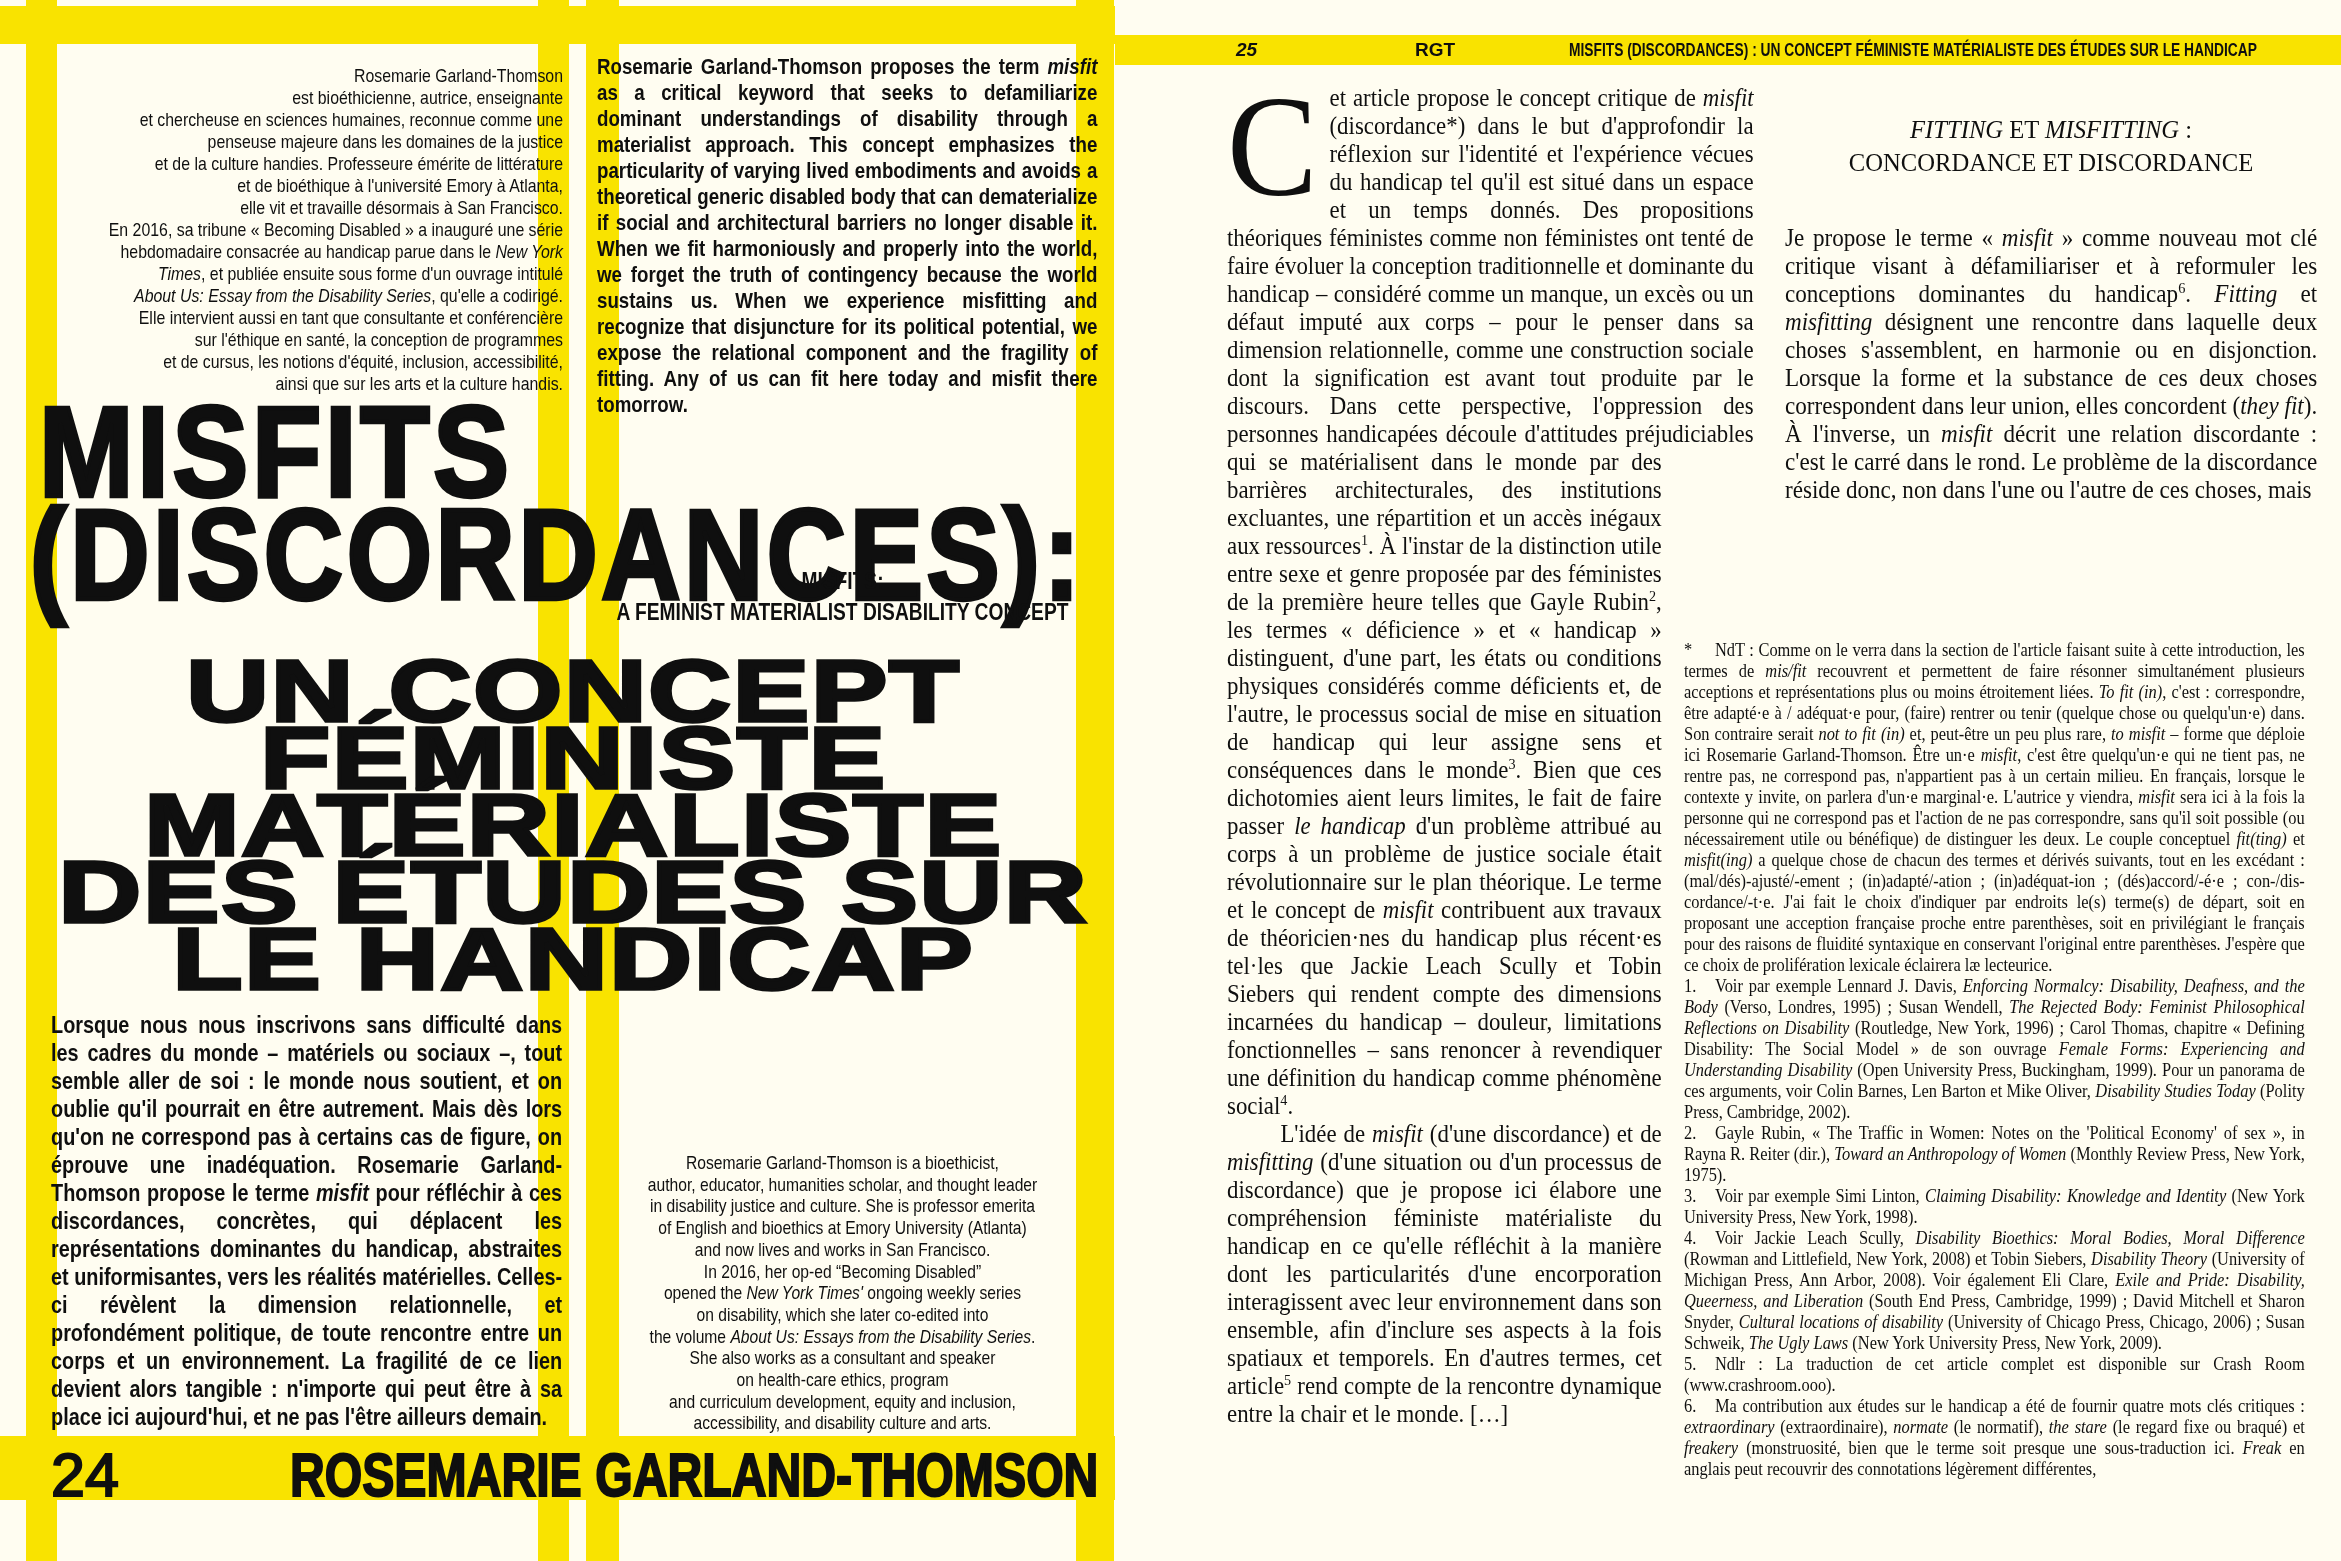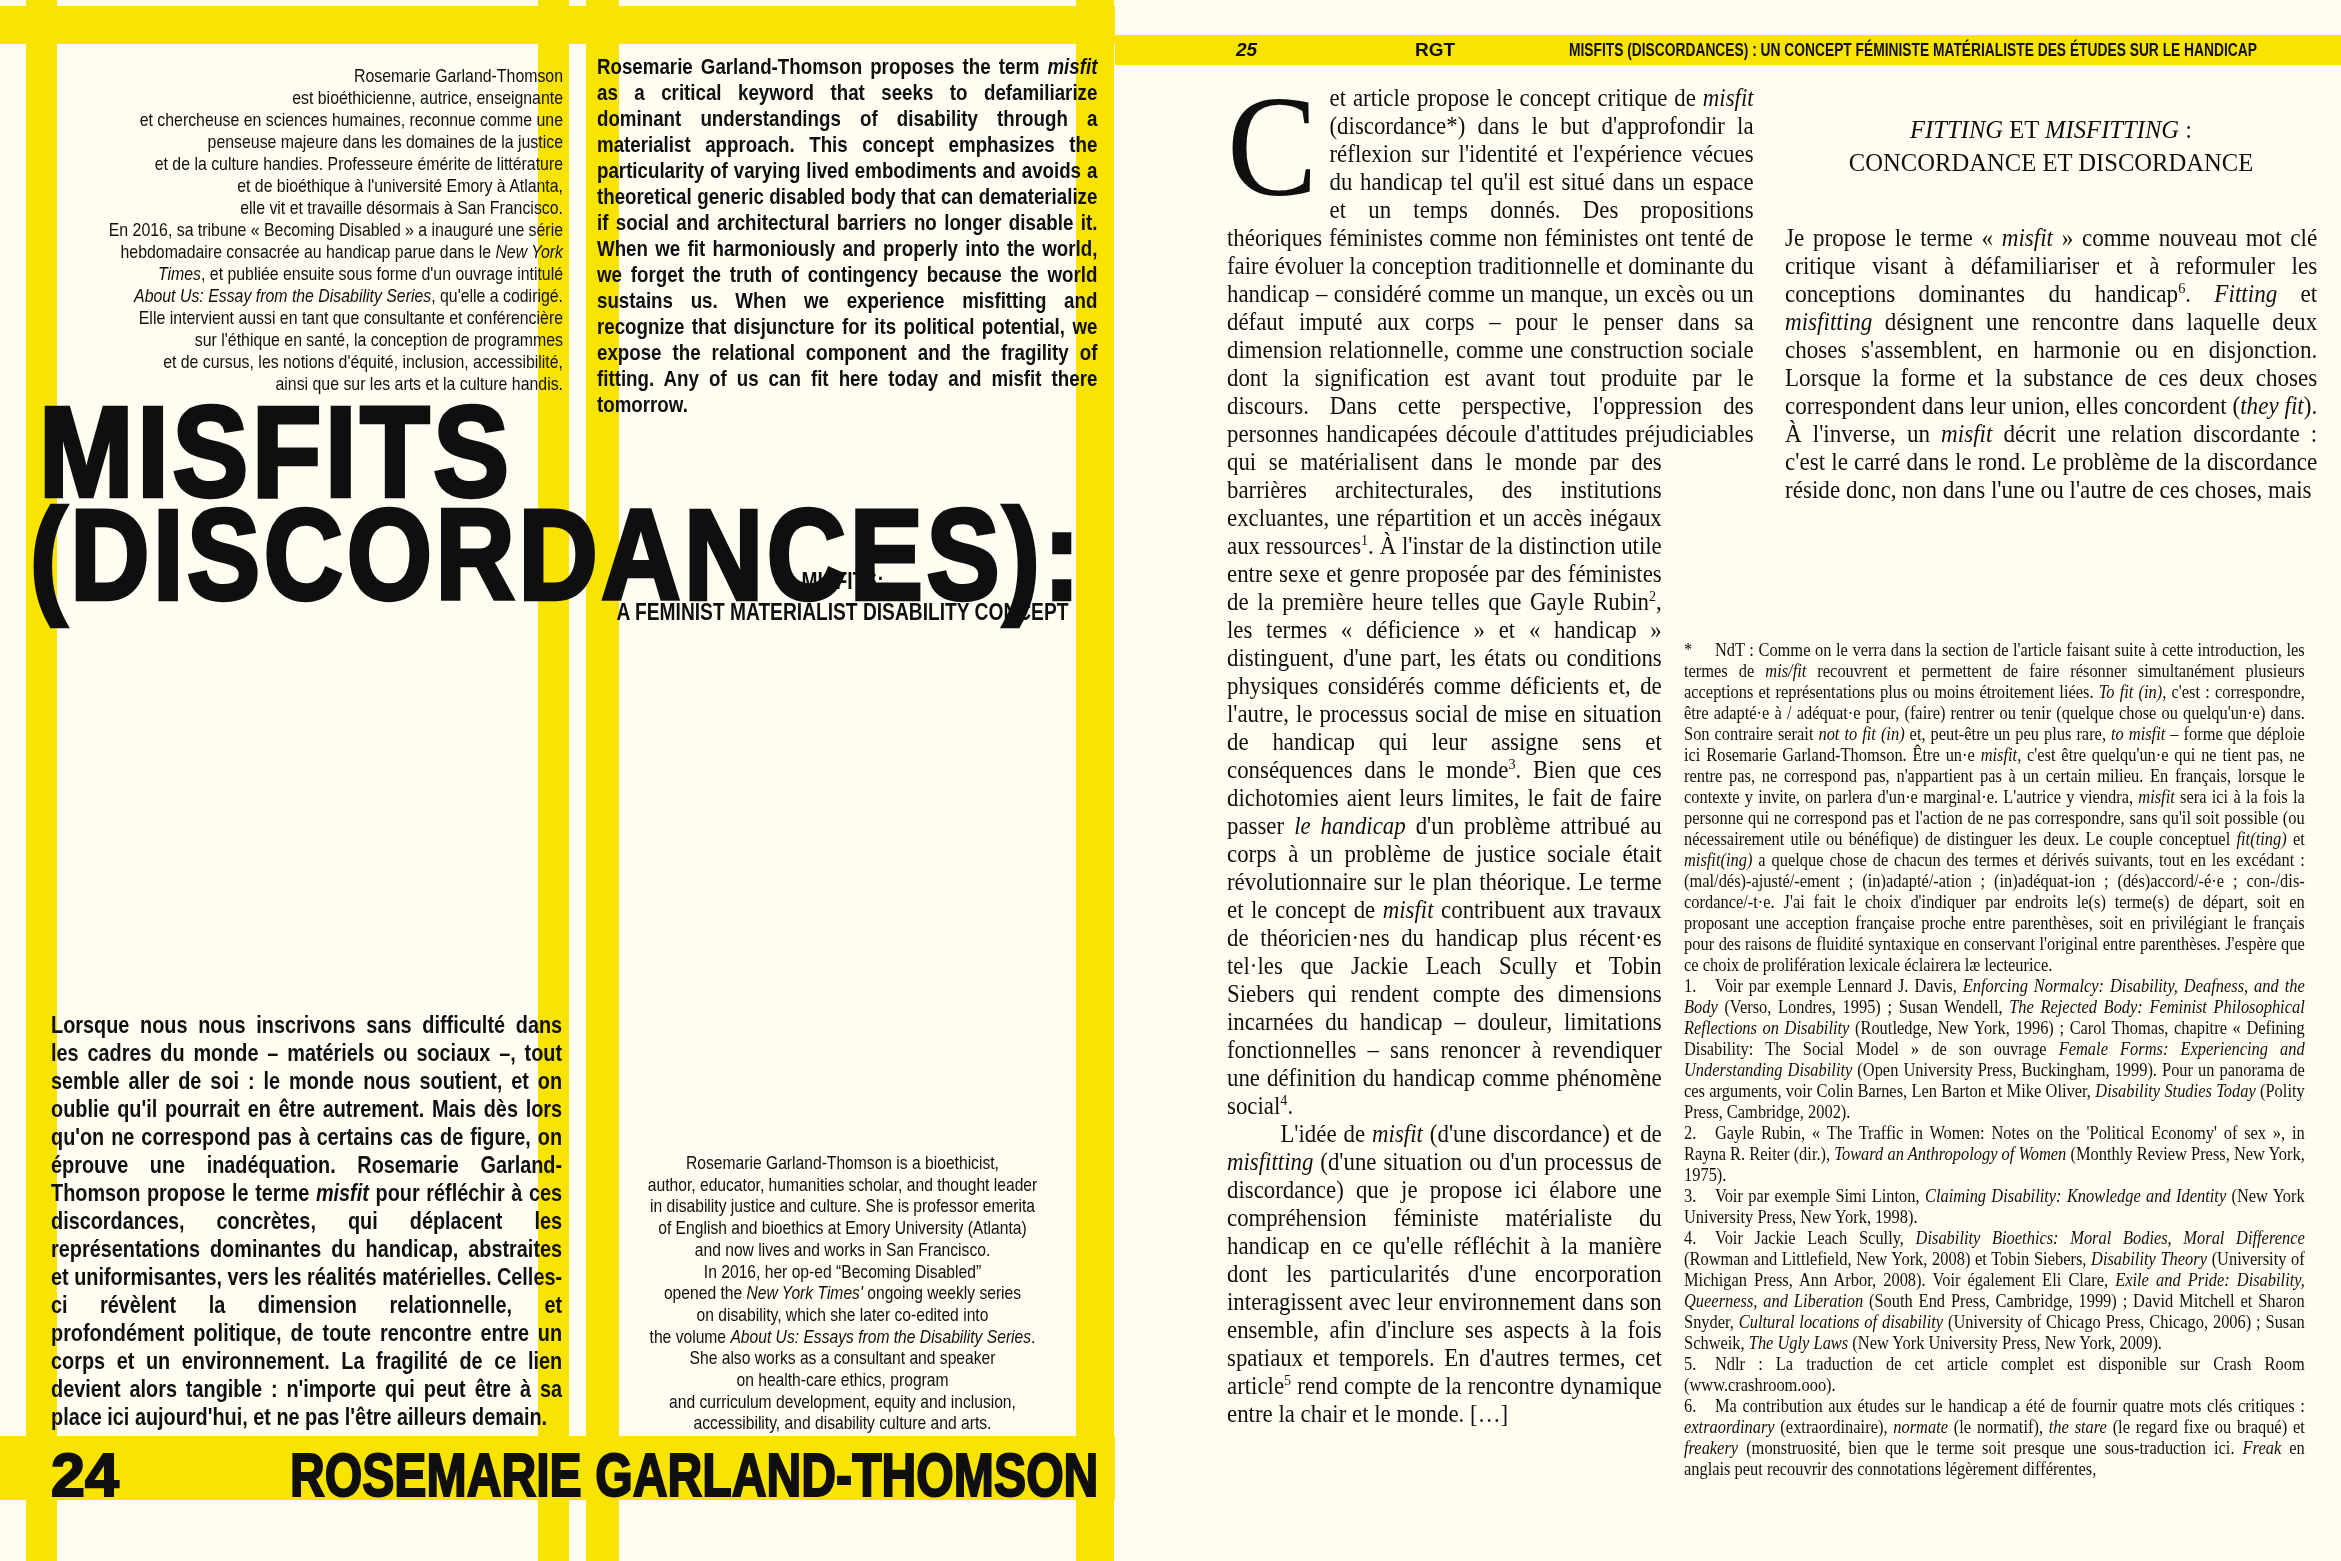--- a/index.html
+++ b/index.html
@@ -29,21 +29,21 @@
 
   #title-fr{left:28px;top:657px;width:1091px;text-align:center;}
   .tfr-line{display:block;font-family:"Liberation Sans",sans-serif;font-weight:bold;font-size:88px;line-height:67px;
     letter-spacing:1.4px;-webkit-text-stroke:3.5px #0f0f0f;transform:scaleX(1.3);transform-origin:50% 50%;white-space:nowrap;}
 
   #para-fr{left:51px;top:1011px;width:602px;transform:scaleX(.849);transform-origin:0 0;
     font-family:"Liberation Sans",sans-serif;font-weight:bold;font-size:23.4px;line-height:28px;text-align:justify;}
   #bio-en{left:531px;top:1152px;width:623px;transform:scaleX(.823);transform-origin:50% 0;
     font-family:"Liberation Sans",sans-serif;font-size:19px;line-height:21.7px;text-align:center;}
 
-  #footer-num{left:51px;top:1445px;font-family:"Liberation Sans",sans-serif;font-weight:bold;font-size:61px;
+  #footer-num{left:51px;top:1445px;font-family:"Liberation Sans",sans-serif;font-weight:normal;font-size:61px;
     -webkit-text-stroke:2.1px #0f0f0f;line-height:1;}
   #footer-author{right:1244px;top:1445px;transform:scaleX(.79);transform-origin:100% 0;white-space:nowrap;
     font-family:"Liberation Sans",sans-serif;font-weight:bold;font-size:61px;-webkit-text-stroke:2.1px #0f0f0f;line-height:1;}
 
   .hdr{top:35px;height:30px;line-height:30px;font-family:"Liberation Sans",sans-serif;font-weight:bold;}
   #hdr-25{left:1236px;font-size:19px;font-style:italic;}
   #hdr-rgt{left:1415px;font-size:19px;}
   #hdr-title{left:1569px;font-size:18.4px;transform:scaleX(.75);transform-origin:0 50%;white-space:nowrap;}
 
   #col1{left:1227px;top:84px;width:562px;transform:scaleX(.937);transform-origin:0 0;
@@ -98,20 +98,27 @@
   <div class="abs" id="intro-en"><span>Rosemarie Garland-Thomson proposes the term </span><i>misfit</i><span> as a critical keyword that seeks to defamiliarize dominant understandings of disability through a materialist approach. This concept emphasizes the particularity of varying lived embodiments and avoids a theoretical generic disabled body that can dematerialize if social and architectural barriers no longer disable it. When we fit harmoniously and properly into the world, we forget the truth of contingency because the world sustains us. When we experience misfitting and recognize that disjuncture for its political potential, we expose the relational component and the fragility of fitting. Any of us can fit here today and misfit there tomorrow.</span></div>
 
   <div class="abs display" id="t-misfits">MISFITS</div>
   <div class="abs display" id="t-discordances">(DISCORDANCES):</div>
 
   <div class="abs" id="subtitle">
     <span class="line">MISFITS:</span>
     <span class="line">A FEMINIST MATERIALIST DISABILITY CONCEPT</span>
   </div>
 
+  <div class="abs" id="title-fr">
+      <span class="tfr-line">UN CONCEPT</span>
+      <span class="tfr-line">FÉMINISTE</span>
+      <span class="tfr-line">MATÉRIALISTE</span>
+      <span class="tfr-line">DES ÉTUDES SUR</span>
+      <span class="tfr-line">LE HANDICAP</span>
+    </div>
 
   <div class="abs" id="para-fr"><span>Lorsque nous nous inscrivons sans difficulté dans les cadres du monde – matériels ou sociaux –, tout semble aller de soi : le monde nous soutient, et on oublie qu'il pourrait en être autrement. Mais dès lors qu'on ne correspond pas à certains cas de figure, on éprouve une inadéquation. Rosemarie Garland-Thomson propose le terme </span><i>misfit</i><span> pour réfléchir à ces discordances, concrètes, qui déplacent les représentations dominantes du handicap, abstraites et uniformisantes, vers les réalités matérielles. Celles-ci révèlent la dimension relationnelle, et profondément politique, de toute rencontre entre un corps et un environnement. La fragilité de ce lien devient alors tangible : n'importe qui peut être à sa place ici aujourd'hui, et ne pas l'être ailleurs demain.</span></div>
   <div class="abs" id="bio-en">
       <span class="line"><span>Rosemarie Garland-Thomson is a bioethicist,</span></span>
       <span class="line"><span>author, educator, humanities scholar, and thought leader</span></span>
       <span class="line"><span>in disability justice and culture. She is professor emerita</span></span>
       <span class="line"><span>of English and bioethics at Emory University (Atlanta)</span></span>
       <span class="line"><span>and now lives and works in San Francisco.</span></span>
       <span class="line"><span>In 2016, her op-ed “Becoming Disabled”</span></span>
       <span class="line"><span>opened the </span><i>New York Times'</i><span> ongoing weekly series</span></span>

